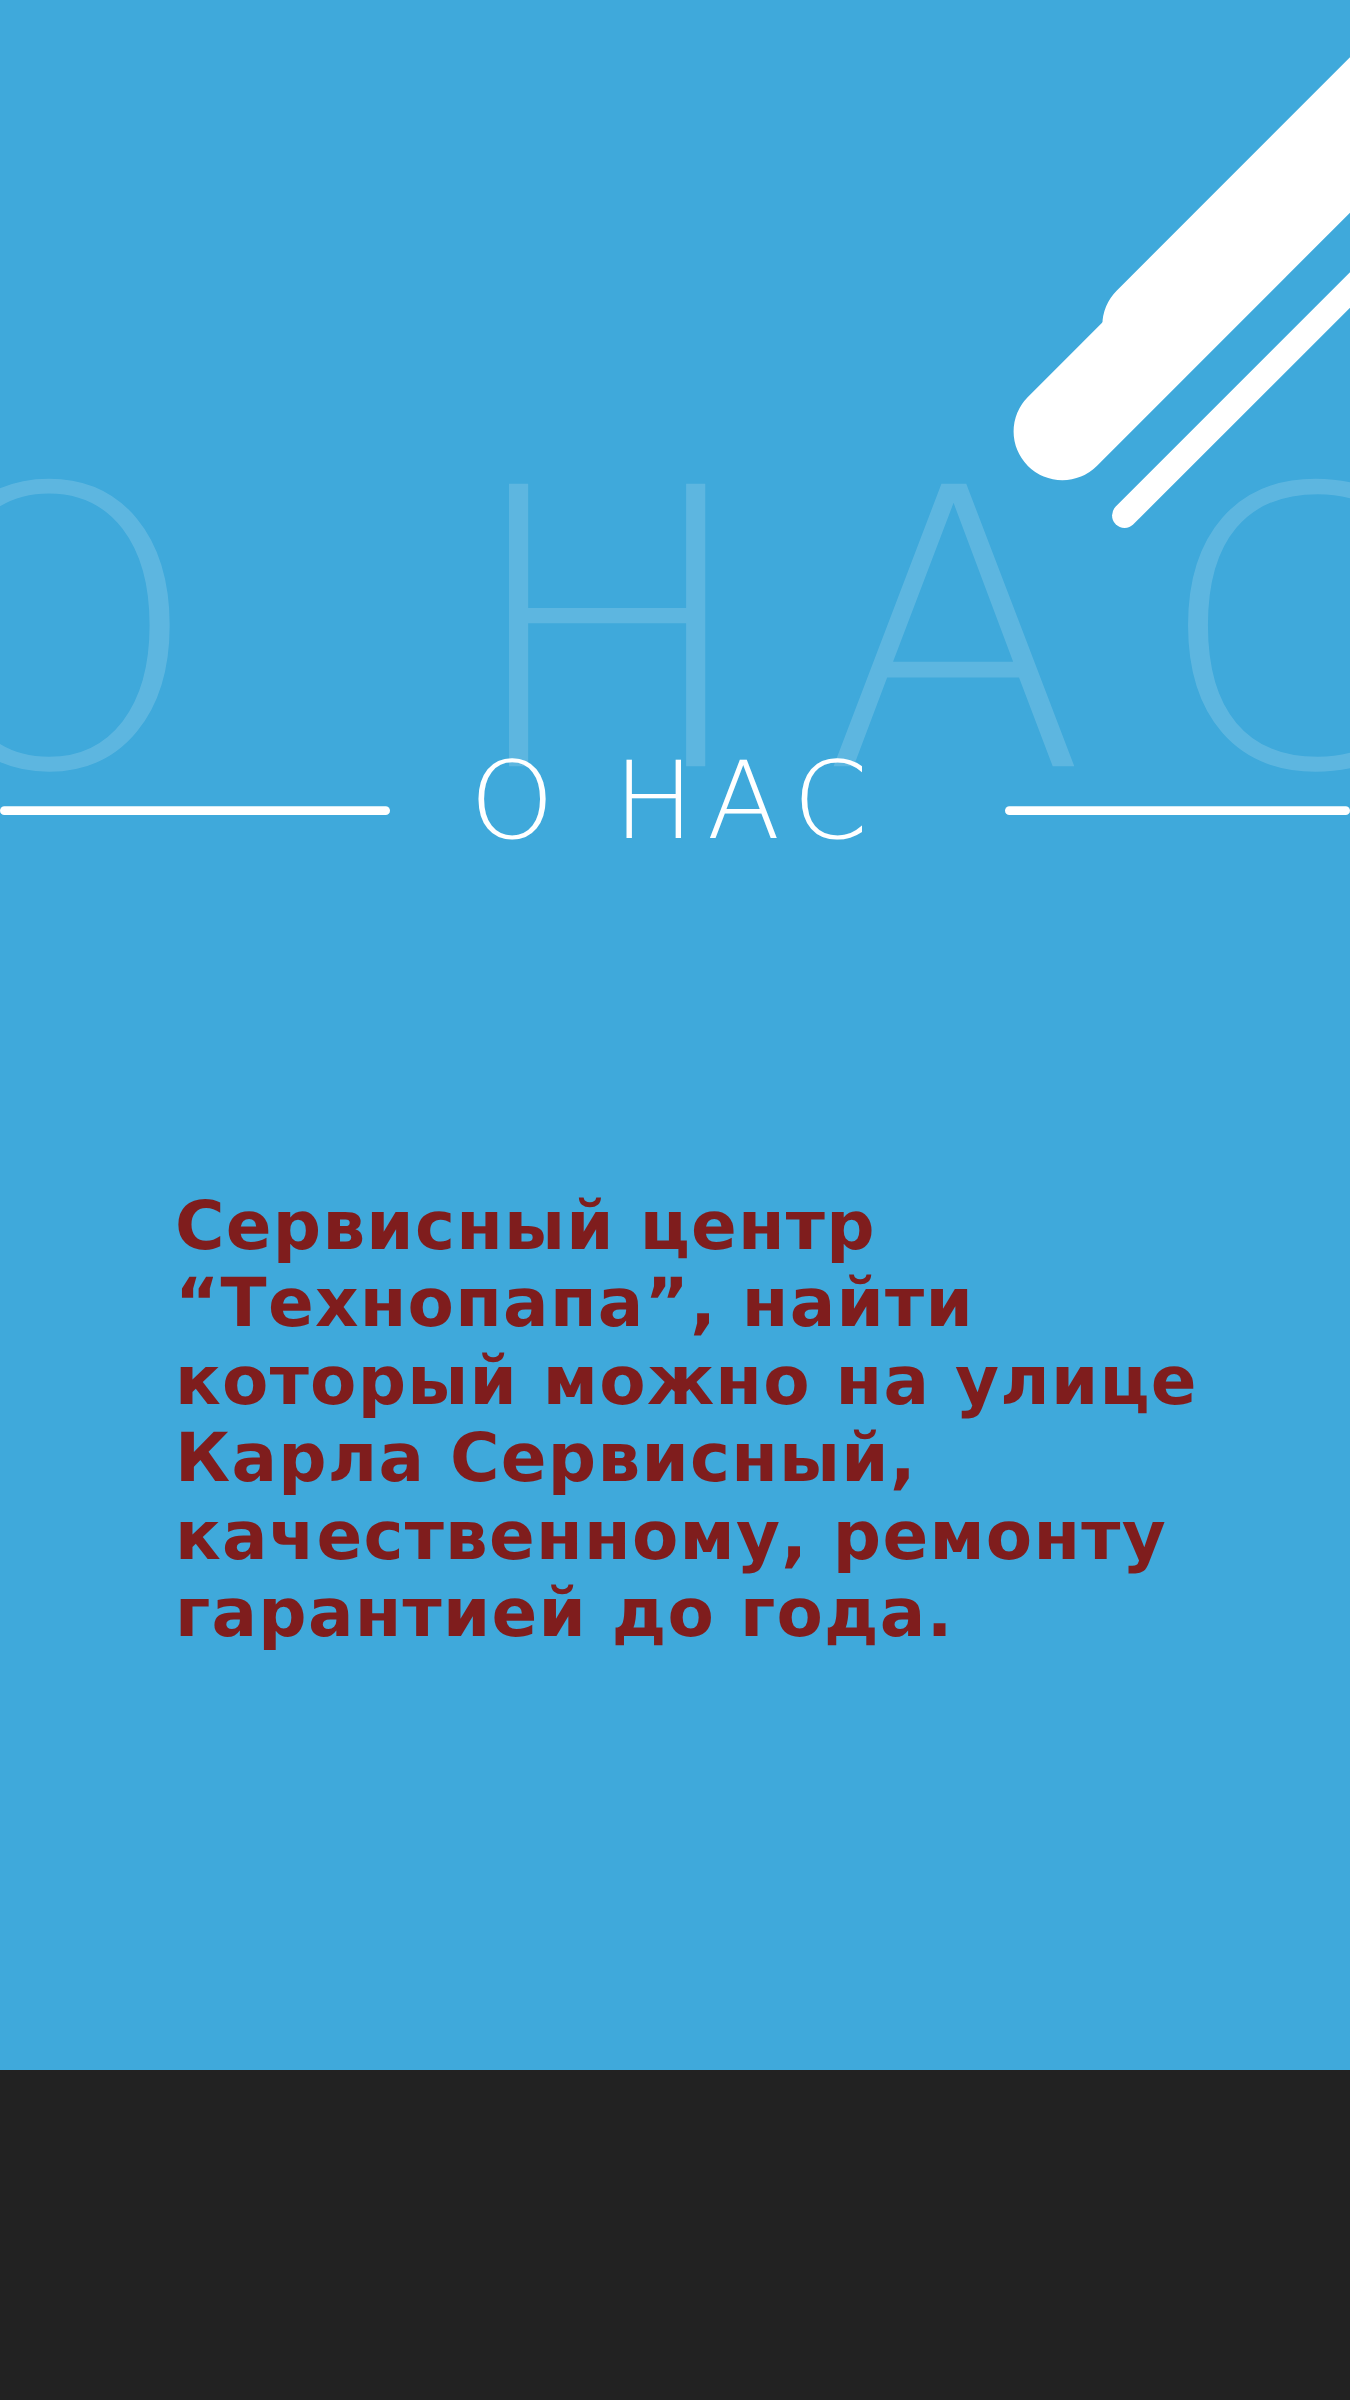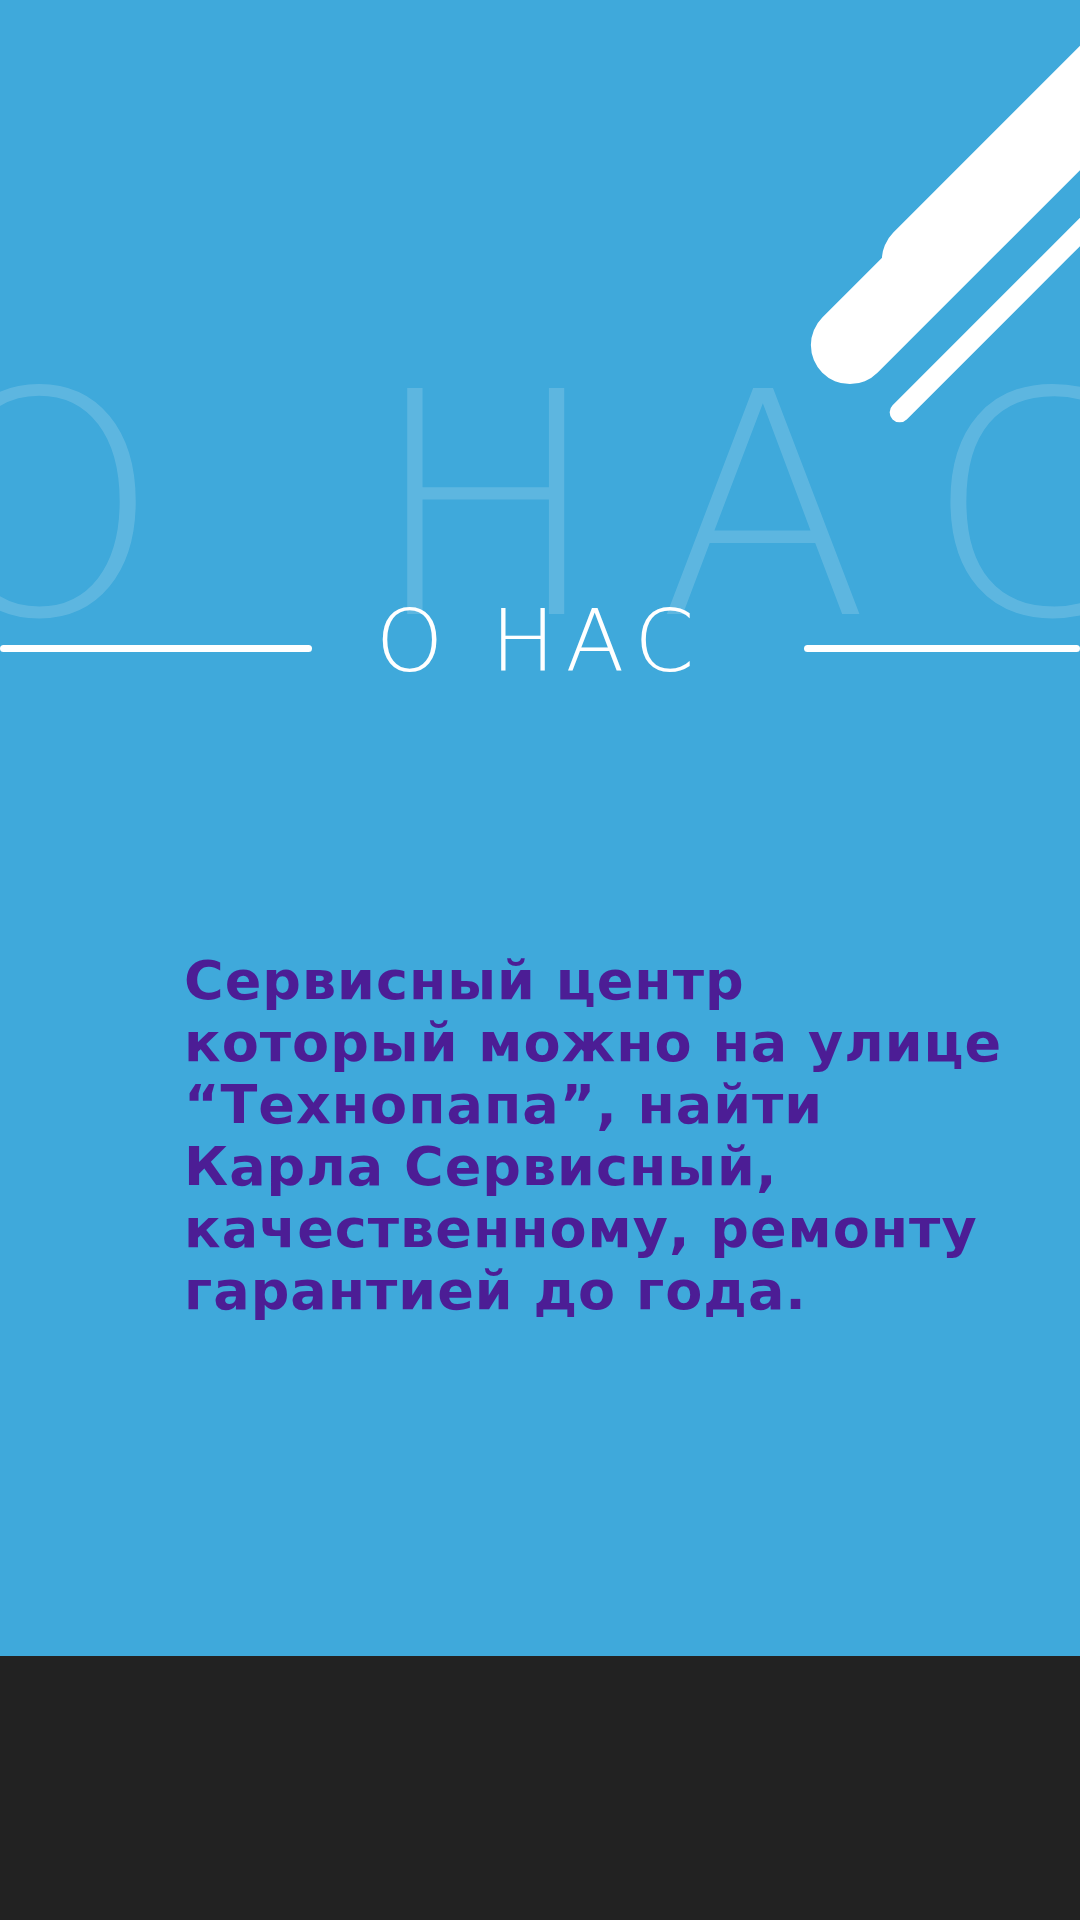--- a/index.html
+++ b/index.html
@@ -112,26 +112,25 @@
     width: 276px;
   }
 
   
   .about {
     position: absolute;
     left: 140px;
     top: 950px;
     width: 830px;
     z-index: 3;
-    color: #4c1d95;
+    color: #7f1d1d;
     font-weight: 700;
     font-size: 54px;
     line-height: 62px;
     letter-spacing: 1px;
-    margin-left: 44px;
   }
 </style>
 </head>
 <body>
 
 <div class="canvas">
 
   <div class="watermark">О НАС</div>
 
   <div class="deco stripe-thick-step"></div>
@@ -140,20 +139,20 @@
 
   <div class="deco line-bl-1"></div>
   <div class="deco line-bl-2"></div>
 
   <div class="title-rule title-rule-left"></div>
   <h1 class="title" style="margin:0; font-weight:300;">О НАС</h1>
   <div class="title-rule title-rule-right"></div>
 
   <div class="about">
     <div>Сервисный центр</div>
+    <div>“Технопапа”, найти</div>
     <div>который можно на улице</div>
-    <div>“Технопапа”, найти</div>
     <div>Карла Сервисный,</div>
     <div>качественному, ремонту</div>
     <div>гарантией до года.</div>
   </div>
 
 </div>
 
 </body></html>

